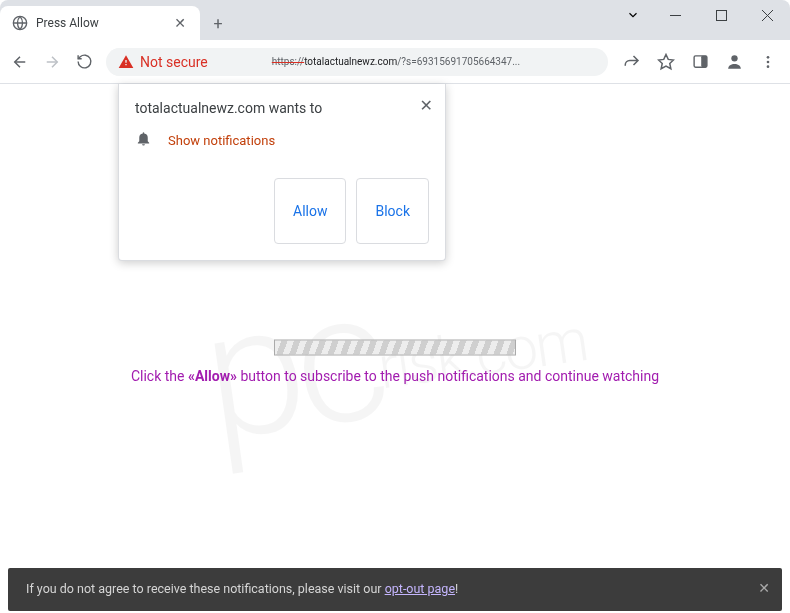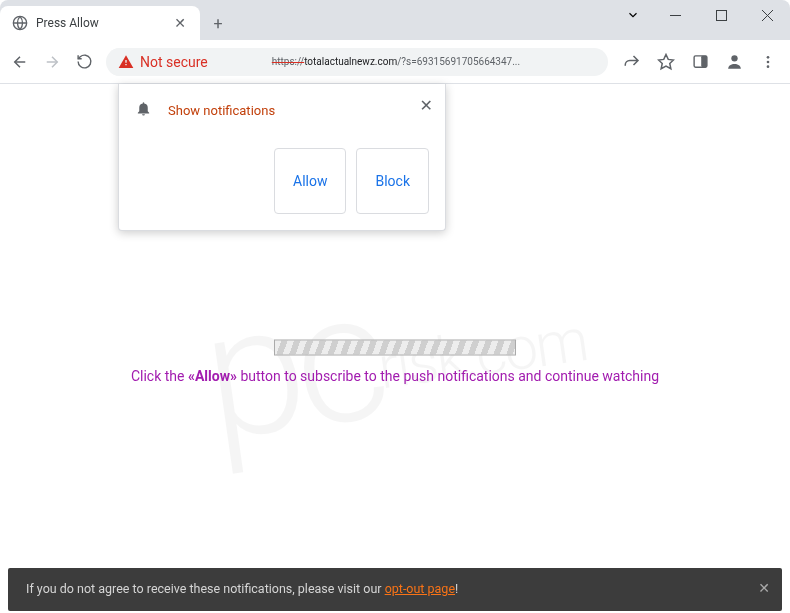--- a/index.html
+++ b/index.html
@@ -46,21 +46,21 @@
 .perm-btn { padding: 24px 18px; border: 1px solid #dadce0; border-radius: 4px; background: #fff; color: #1a73e8; font-size: 14px; cursor: pointer; }
 .perm-close { position: absolute; top: 12px; right: 12px; cursor: pointer; color: #5f6368; font-size: 16px; }
 
 
 .page-content { position: absolute; top: 52%; left: 50%; transform: translate(-50%, -50%); width: 100%; text-align: center; }
 .progress-bar { width: 242px; height: 16px; margin: 0 auto 12px; border: 1px solid #aaa; background: repeating-linear-gradient(110deg, #ededed 0, #ededed 6px, #cfcfcf 6px, #cfcfcf 12px); }
 .page-text { font-size: 14px; font-family: Georgia, serif; color: #a21caf; }
 
 
 .bottom-bar { position: absolute; bottom: 8px; left: 8px; right: 8px; background: #3c3c3c; color: #d5d5d5; padding: 12px 40px 12px 18px; font-size: 12.5px; border-radius: 2px; line-height: 1.5; }
-.bottom-bar a { color: #f97316; text-decoration: underline; }
+.bottom-bar a { color: #c4b5fd; text-decoration: underline; }
 .bottom-close { position: absolute; top: 10px; right: 12px; color: #aaa; font-size: 14px; cursor: pointer; }
 </style>
 </head>
 <body>
 
 <div class="title-bar">
   <div class="tab">
     <span class="tab-favicon">
       <svg width="16" height="16" viewBox="0 0 24 24" fill="none" stroke="currentColor" stroke-width="2">
           <circle cx="12" cy="12" r="10"></circle>
@@ -159,20 +159,21 @@
   </div>
 </div>
 
 <div class="content">
   <div class="watermark">
     <span>pc</span><span class="small">risk.com</span>
   </div>
 
   <div class="perm-prompt">
     <span class="perm-close">✕</span>
+    <div class="perm-header">totalactualnewz.com wants to</div>
     <div class="perm-body">
       <span class="bell-icon">
         <svg width="17" height="17" viewBox="0 0 24 24" fill="currentColor">
             <path d="M12 22a2 2 0 0 0 2-2h-4a2 2 0 0 0 2 2zm6-6V11a6 6 0 0 0-5-5.9V4a1 1 0 1 0-2 0v1.1A6 6 0 0 0 6 11v5l-2 2v1h16v-1l-2-2z"></path>
           </svg>
       </span>
       <span>Show notifications</span>
     </div>
     <div class="perm-actions">
       <button class="perm-btn">Allow</button>

